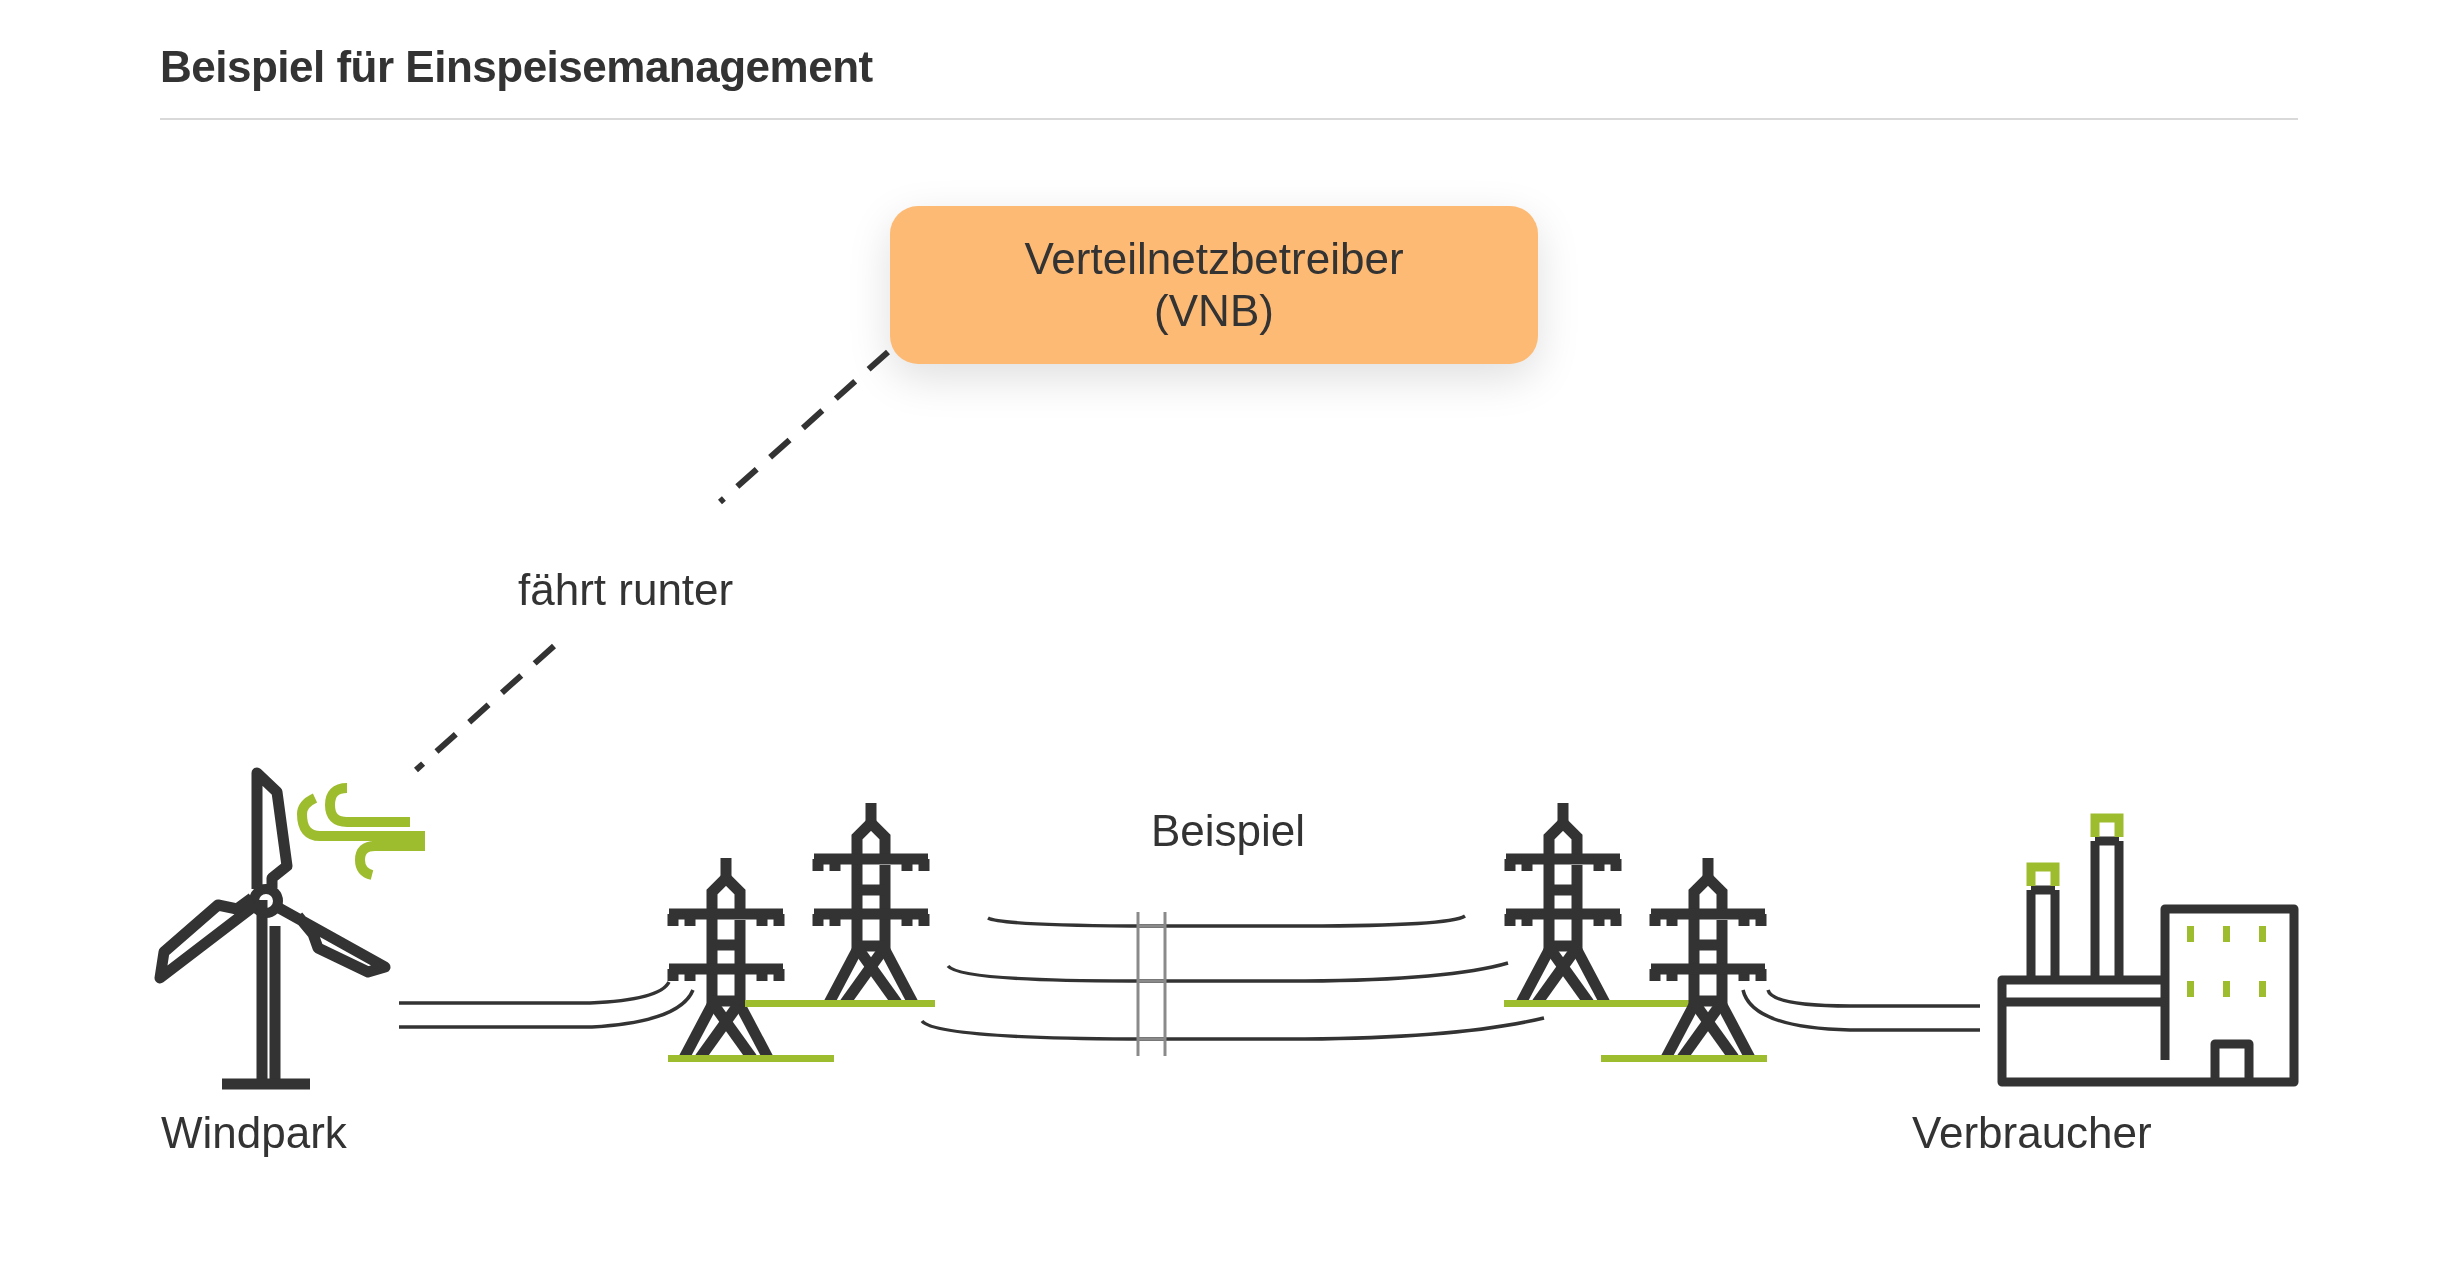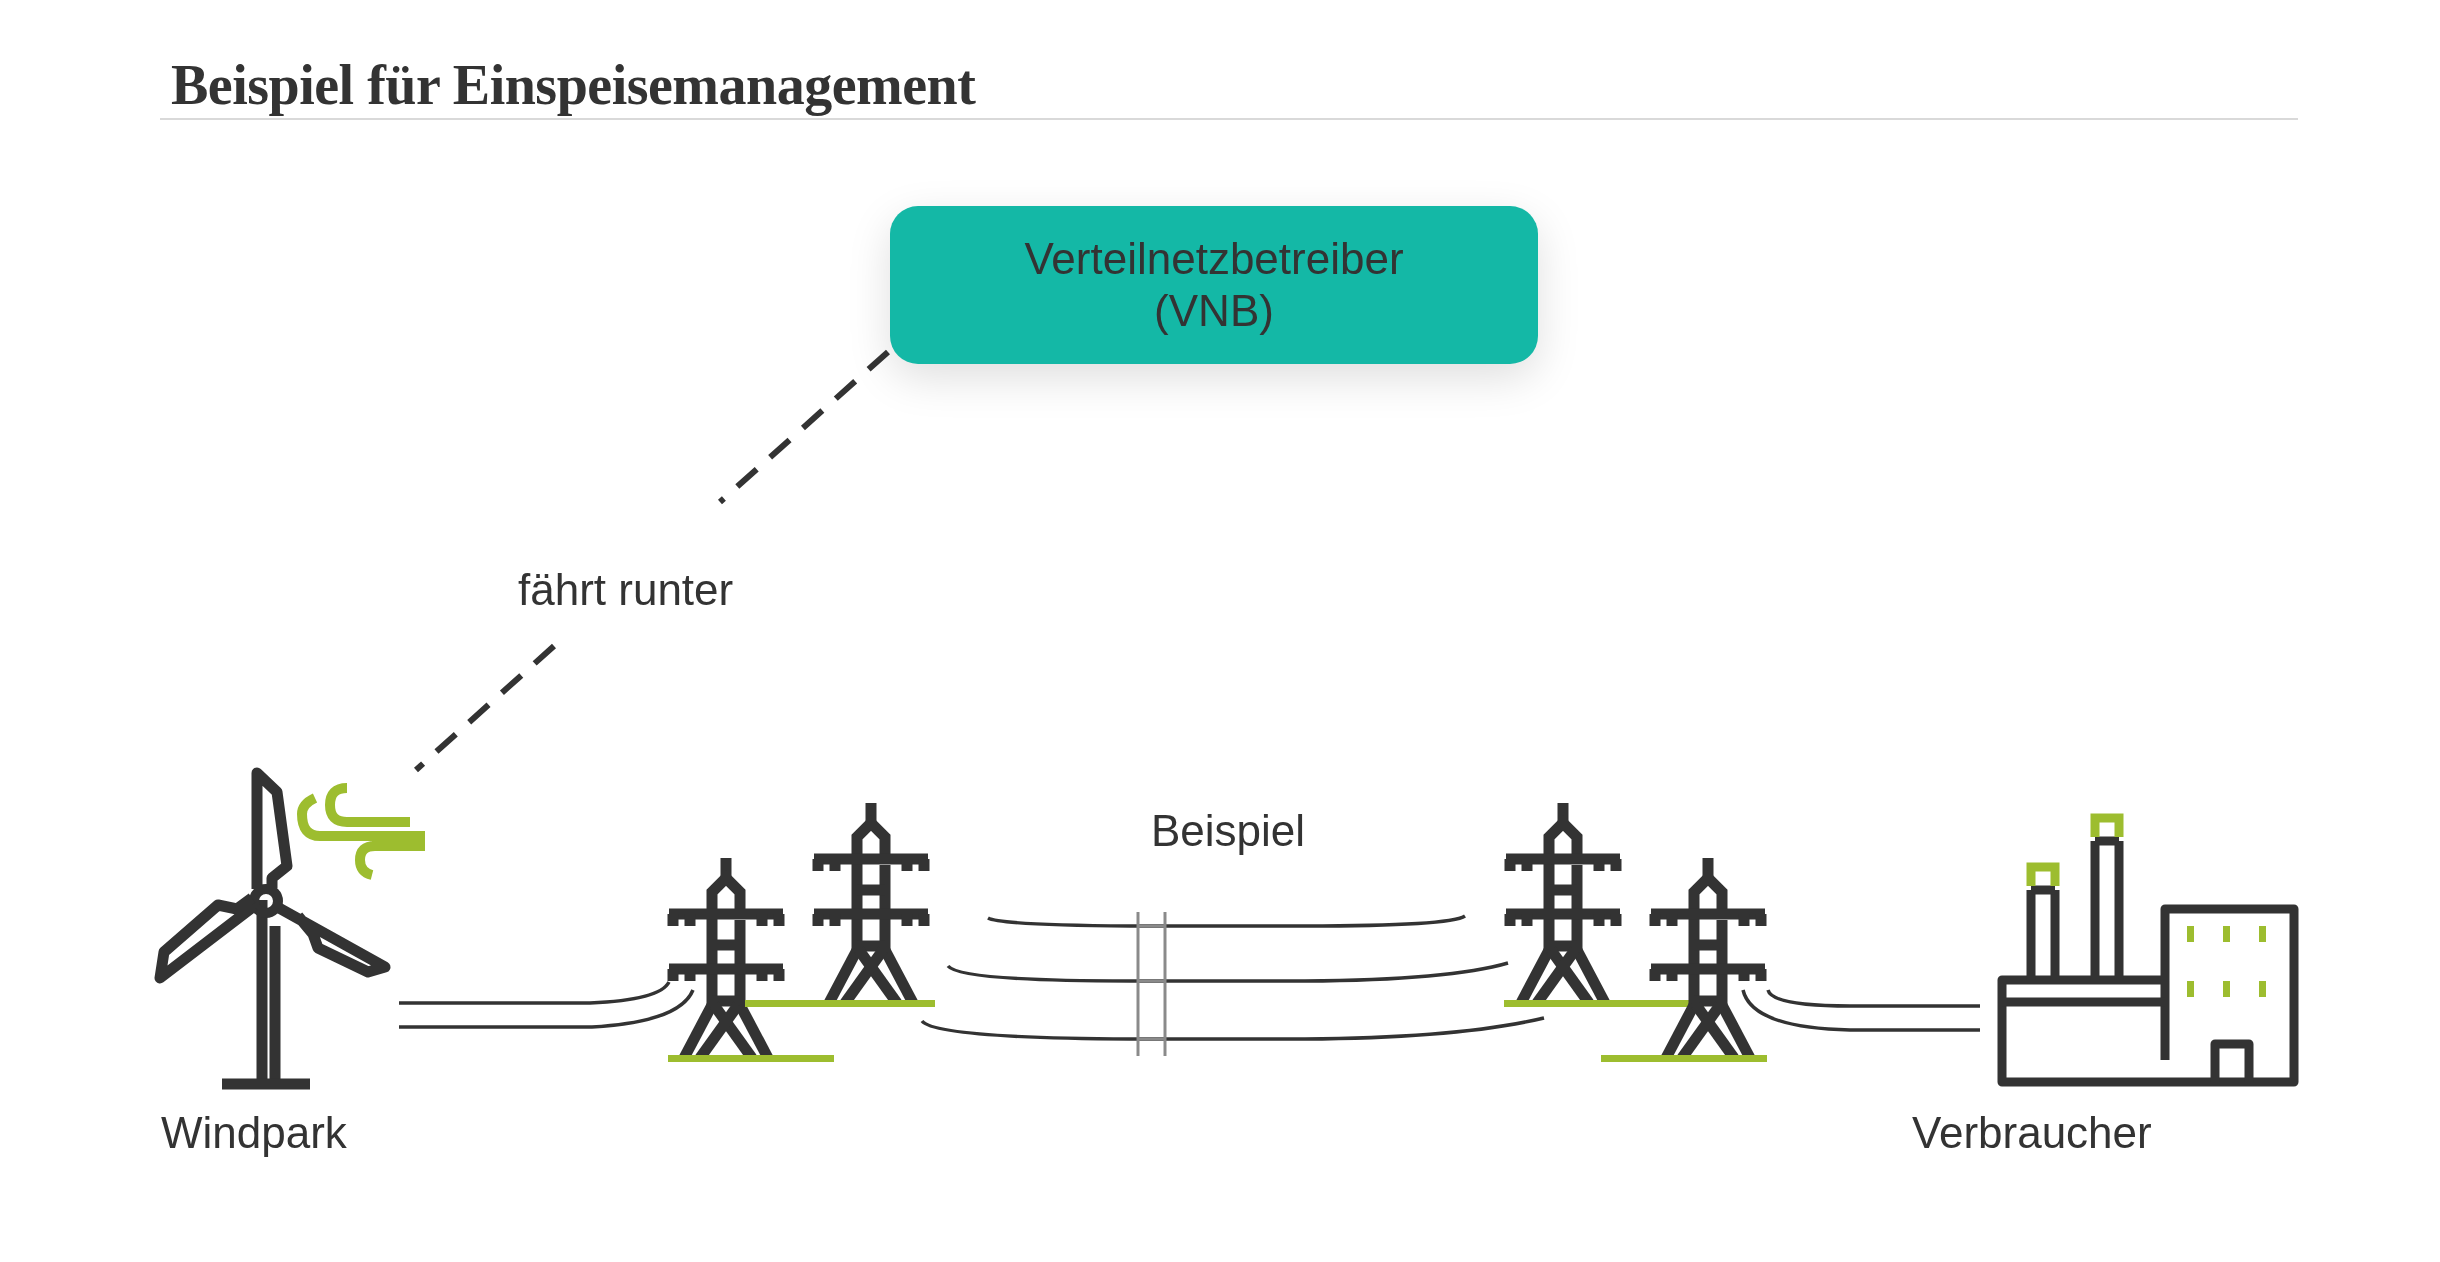--- a/index.html
+++ b/index.html
@@ -1,22 +1,22 @@
 <!DOCTYPE html>
 <html><head>
   <meta charset="utf-8">
   <style>
     html, body { margin: 0; padding: 0; background: #ffffff; }
     body { width: 2440px; height: 1262px; position: relative; overflow: hidden;
            font-family: "Liberation Sans", "DejaVu Sans", sans-serif; color: #333333; }
-    .title { position: absolute; left: 160px; top: 42px; font-size: 56px; font-weight: bold;
-             letter-spacing: -0.5px; color: #333333; margin: 11px; font-family: Liberation Serif, serif; }
+    .title { position: absolute; left: 160px; top: 42px; font-size: 44px; font-weight: bold;
+             letter-spacing: -0.5px; color: #333333; margin: 0; }
     .divider { position: absolute; left: 160px; top: 118px; width: 2138px; height: 2px; background: #d9d9d9; }
     .vnb-box { position: absolute; left: 890px; top: 206px; width: 648px; height: 158px;
-               background: #14b8a6; border-radius: 28px;
+               background: #fdba74; border-radius: 28px;
                box-shadow: 0 14px 44px rgba(0,0,0,0.13);
                display: flex; flex-direction: column; align-items: center; justify-content: center; }
     .vnb-line { font-size: 44px; line-height: 52px; color: #333333; text-align: center; }
     .label { position: absolute; font-size: 44px; color: #333333; white-space: nowrap; }
     #lbl-faehrt { left: 518px; top: 524px; margin-top: 41px; }
     #lbl-engpass { left: 1151px; top: 806px; }
     #lbl-windpark { left: 161px; top: 1108px; }
     #lbl-verbraucher { left: 1912px; top: 1108px; }
     svg.scene { position: absolute; left: 0; top: 0; }
   </style>

